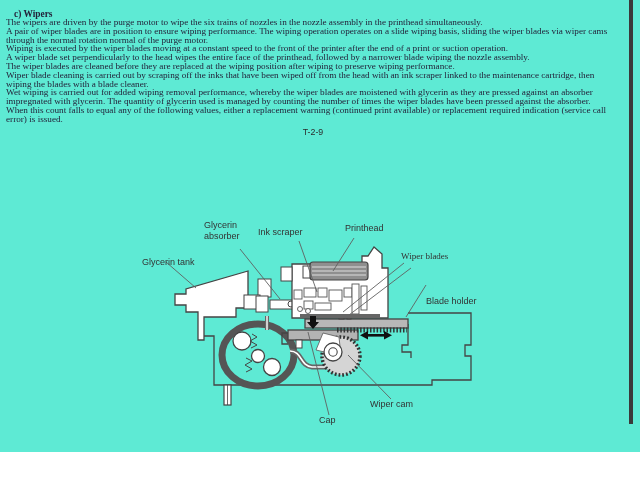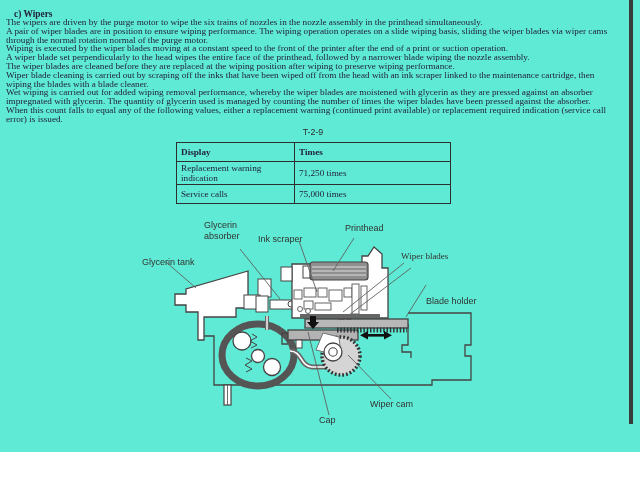--- a/index.html
+++ b/index.html
@@ -35,36 +35,20 @@
 The wiper blades are cleaned before they are replaced at the wiping position after wiping to preserve wiping performance.
 Wiper blade cleaning is carried out by scraping off the inks that have been wiped off from the head with an ink scraper linked to the maintenance cartridge, then
 wiping the blades with a blade cleaner.
 Wet wiping is carried out for added wiping removal performance, whereby the wiper blades are moistened with glycerin as they are pressed against an absorber
 impregnated with glycerin. The quantity of glycerin used is managed by counting the number of times the wiper blades have been pressed against the absorber.
 When this count falls to equal any of the following values, either a replacement warning (continued print available) or replacement required indication (service call
 error) is issued.</div>
 
   <div class="abs tcaption">T-2-9</div>
 
-  <table class="spec">
-    <tbody>
-        <tr>
-      <th class="c1">Display</th>
-      <th class="c2">Times</th>
-    </tr>
-    <tr>
-      <td>Replacement warning indication</td>
-      <td>71,250 times</td>
-    </tr>
-    <tr>
-      <td>Service calls</td>
-      <td>75,000 times</td>
-    </tr>
-  </tbody>
-    </table>
 
   <svg width="640" height="480" viewBox="0 0 640 480">
     <g stroke="#444" fill="none" stroke-width="1.3">
 
       <g>
         <path d="M 408,313 L 471,313 L 471,345 L 465,345 L 465,356 L 471,356 L 471,380 L 432,380 L 432,385 L 214,385 L 214,336 L 204,336"></path>
         <path d="M 408,324 L 408,345 L 402,345 L 402,352 L 411,352 L 411,358"></path>
         <rect x="224" y="385" width="7" height="20" fill="#fff" stroke-width="1.2"></rect>
         <line x1="227.5" y1="385" x2="227.5" y2="405" stroke-width="0.8"></line>
       </g>
@@ -160,21 +144,21 @@
         <line x1="426" y1="285" x2="406" y2="317"></line>
         <line x1="391" y1="399" x2="348" y2="355"></line>
         <line x1="329" y1="415" x2="308" y2="332"></line>
       </g>
     </g>
   </svg>
 
   <div class="dlabel" style="left:142px;top:257px;">Glycerin tank</div>
   <div class="dlabel" style="left:204px;top:220px;">Glycerin
 absorber</div>
-  <div class="dlabel" style="left:258px;top:227px;margin-top:7px;">Ink scraper</div>
+  <div class="dlabel" style="left:258px;top:227px;">Ink scraper</div>
   <div class="dlabel" style="left:345px;top:223px;">Printhead</div>
   <div class="dlabel" style="left:401px;top:251px;font-family:Liberation Serif, serif;">Wiper blades</div>
   <div class="dlabel" style="left:426px;top:272px;margin-top:24px;">Blade holder</div>
   <div class="dlabel" style="left:370px;top:399px;">Wiper cam</div>
   <div class="dlabel" style="left:319px;top:415px;">Cap</div>
 
   <div class="abs edgebar"></div>
 </div>
 
 </body></html>

